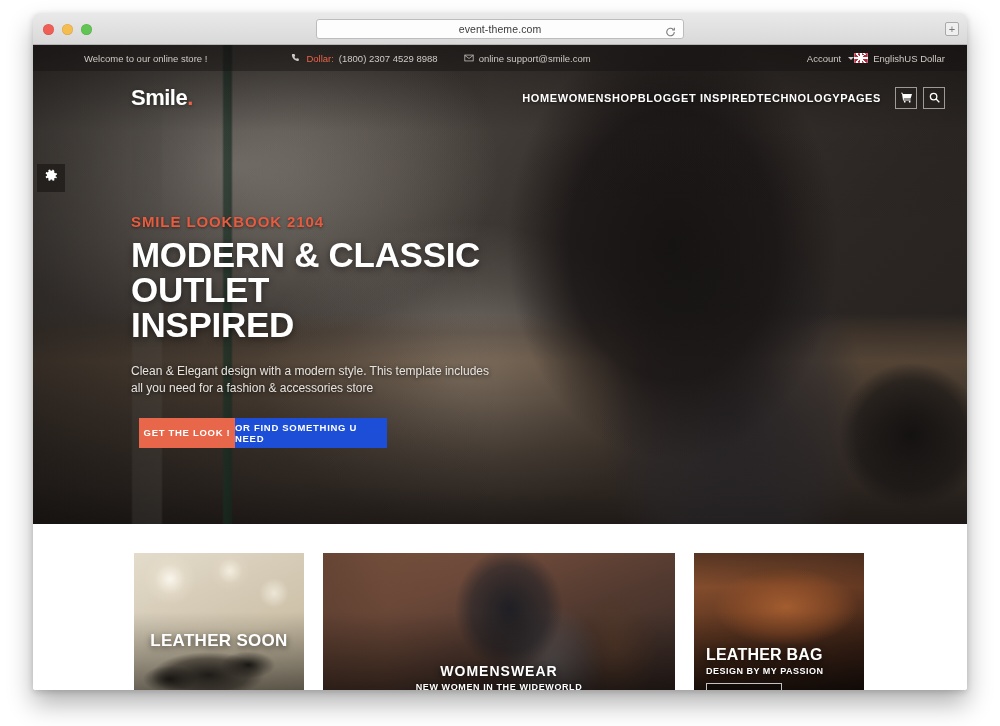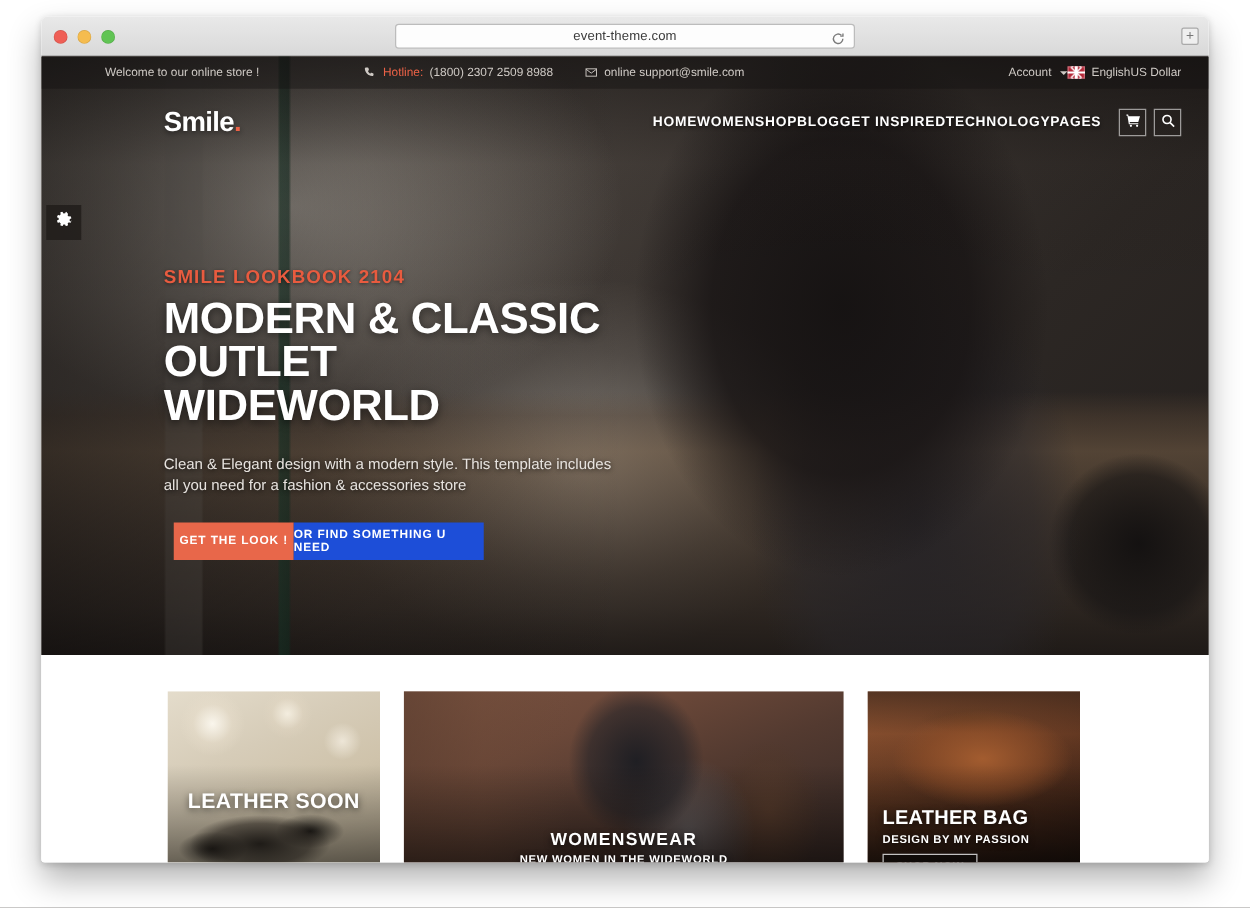--- a/index.html
+++ b/index.html
@@ -375,22 +375,22 @@
           <span>Welcome to our online store !</span>
         </div>
 
         <div class="topbar-center">
           <div class="tb-item">
             <span class="tb-icon">
               <svg viewBox="0 0 16 16" fill="currentColor">
                 <path d="M3 1.5C2 1.5 1.3 2.3 1.4 3.3c.4 5 4.3 9 9.3 9.3 1 .1 1.8-.6 1.8-1.6V9.9c0-.5-.3-.9-.8-1l-1.9-.5c-.4-.1-.9.1-1.1.5l-.5.8A8.3 8.3 0 0 1 5.3 6l.8-.5c.4-.2.6-.7.5-1.1l-.5-1.9c-.1-.5-.5-.8-1-.8H3z"></path>
               </svg>
             </span>
-            <span class="tb-hotline-label">Hotline:</span>
-            <span>(1800) 2307 2509 8988</span>
+            <span class="tb-hotline-label">Dollar:</span>
+            <span>(1800) 2307 4529 8988</span>
           </div>
 
           <div class="tb-item">
             <span class="tb-icon">
               <svg viewBox="0 0 16 16" fill="none" stroke="currentColor" stroke-width="1.2">
                 <rect x="1.3" y="3.3" width="13.4" height="9.4"></rect>
                 <path d="M1.3 3.8 8 8.8l6.7-5"></path>
               </svg>
             </span>
             <span>online support@smile.com</span>
@@ -456,21 +456,21 @@
             <path d="M14.6 9.3l-1.2-.5a5.6 5.6 0 0 0 0-1.6l1.2-.5a.5.5 0 0 0 .3-.6l-.5-1.3a.5.5 0 0 0-.6-.3l-1.2.4a5.6 5.6 0 0 0-1.1-1.1l.4-1.2a.5.5 0 0 0-.3-.6L10.3.5a.5.5 0 0 0-.6.3l-.5 1.2a5.6 5.6 0 0 0-1.6 0L7.1.8a.5.5 0 0 0-.6-.3L5.2 1a.5.5 0 0 0-.3.6l.4 1.2a5.6 5.6 0 0 0-1.1 1.1l-1.2-.4a.5.5 0 0 0-.6.3l-.5 1.3a.5.5 0 0 0 .3.6l1.2.5a5.6 5.6 0 0 0 0 1.6l-1.2.5a.5.5 0 0 0-.3.6l.5 1.3a.5.5 0 0 0 .6.3l1.2-.4a5.6 5.6 0 0 0 1.1 1.1l-.4 1.2a.5.5 0 0 0 .3.6l1.3.5a.5.5 0 0 0 .6-.3l.5-1.2a5.6 5.6 0 0 0 1.6 0l.5 1.2a.5.5 0 0 0 .6.3l1.3-.5a.5.5 0 0 0 .3-.6l-.4-1.2a5.6 5.6 0 0 0 1.1-1.1l1.2.4a.5.5 0 0 0 .6-.3l.5-1.3a.5.5 0 0 0-.3-.6z"></path>
           </svg>
         </span>
       </div>
 
       <div class="hero-copy">
         <div class="hero-eyebrow">SMILE LOOKBOOK 2104</div>
         <div class="hero-title">
           <span>MODERN &amp; CLASSIC</span>
           <span>OUTLET</span>
-          <span>WIDEWORLD</span>
+          <span>INSPIRED</span>
         </div>
         <div class="hero-sub">Clean &amp; Elegant design with a modern style. This template includes all you need for a fashion &amp; accessories store</div>
         <div class="hero-buttons">
           <a class="btn btn-primary">GET THE LOOK !</a>
           <a class="btn btn-secondary">OR FIND SOMETHING U NEED</a>
         </div>
       </div>
     </div>
 
     <div class="cards-section">

